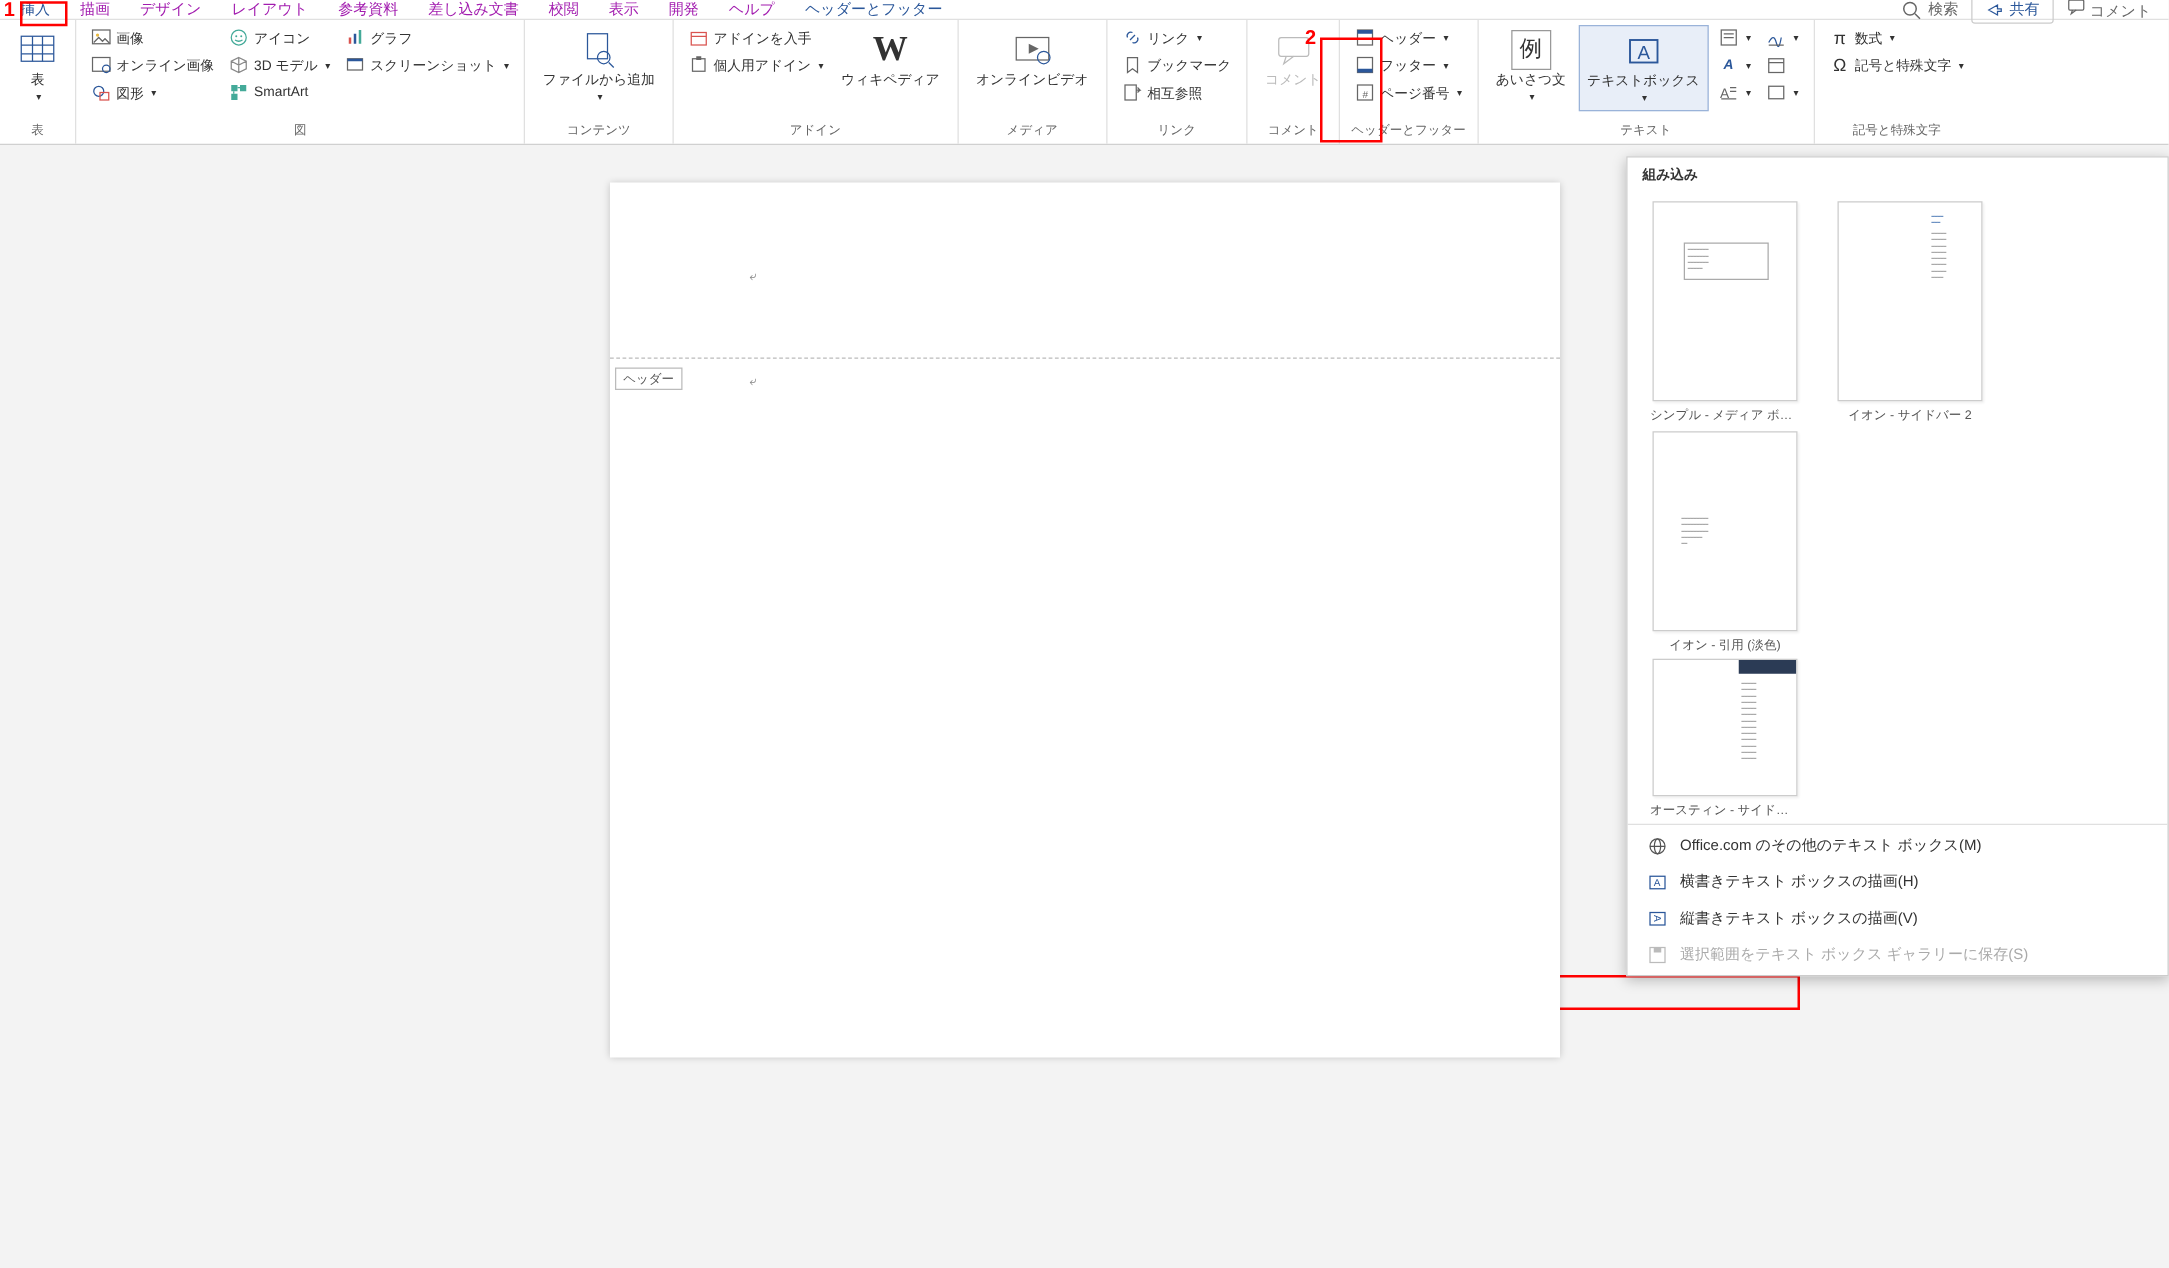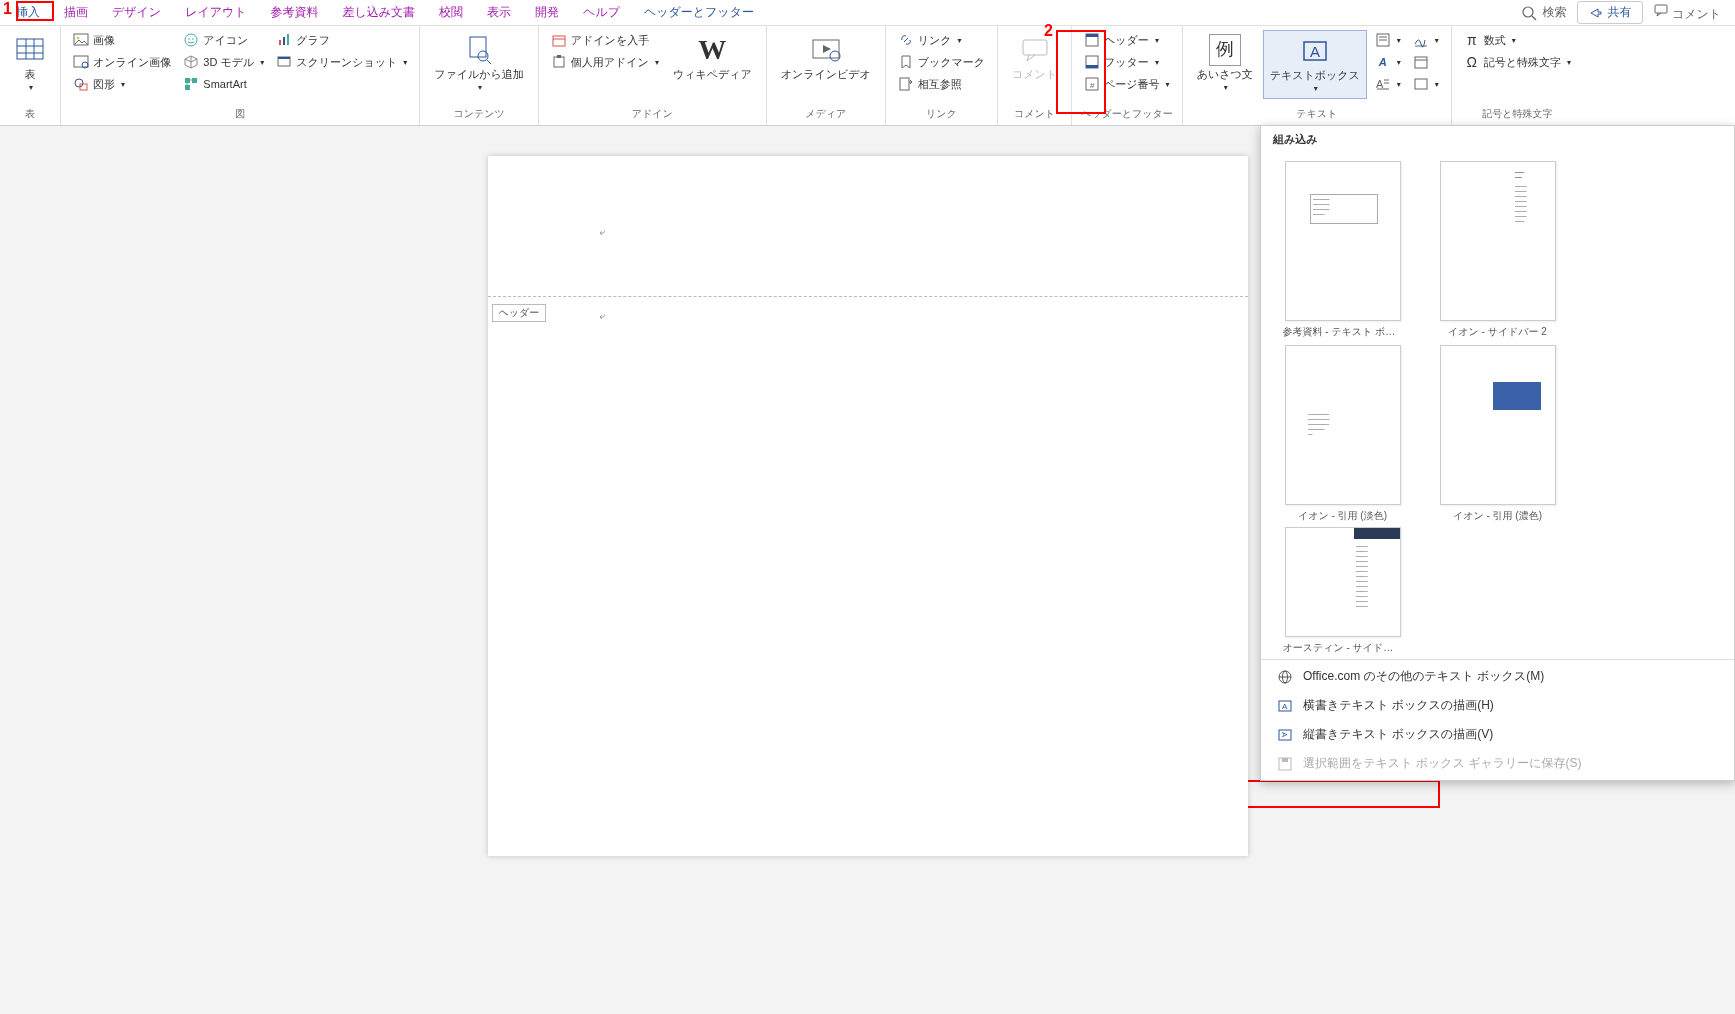--- a/index.html
+++ b/index.html
@@ -1,19 +1,19 @@
 <!DOCTYPE html>
 <html><head>
   <meta charset="utf-8">
   <style>
     * { margin: 0; padding: 0; box-sizing: border-box; font-family: "Yu Gothic UI", "Meiryo UI", sans-serif; }
     body { background: #f3f3f3; font-size: 12px; color: #333; }
     
     
-    .menu-bar { display: flex; align-items: center; padding: 2px 4px; background: #fff; border-bottom: 1px solid #e0e0e0; height: 26px; }
+    .menu-bar { display: flex; align-items: center; padding: 2px 4px; background: #fff; border-bottom: 1px solid #e0e0e0; height: 16px; }
     .menu-item { padding: 3px 12px; cursor: pointer; font-size: 12px; color: #a21caf; }
     .menu-item.active { color: #2b579a; }
     .menu-item.contextual { color: #2b579a; }
     .menu-spacer { flex: 1; }
     .search-box { display: flex; align-items: center; gap: 6px; color: #666; padding: 0 10px; }
     .share-btn { display: flex; align-items: center; gap: 4px; border: 1px solid #ccc; border-radius: 3px; padding: 2px 10px; font-size: 12px; color: #2b579a; }
     .comment-btn { padding: 2px 10px; color: #666; }
     
     .highlight-1 { position: absolute; top: 1px; left: 16px; width: 38px; height: 20px; border: 2px solid red; }
     .callout-1 { position: absolute; top: 0; left: 3px; color: red; font-weight: bold; font-size: 16px; }
@@ -38,21 +38,21 @@
     
     
     .doc-area { position: relative; padding: 30px 0; display: flex; justify-content: center; }
     .page { width: 760px; height: 700px; background: #fff; box-shadow: 0 0 6px rgba(0,0,0,0.2); position: relative; }
     .header-line { position: absolute; top: 140px; left: 0; right: 0; border-bottom: 1px dashed #bbb; }
     .header-tag { position: absolute; top: 148px; left: 4px; background: #fff; border: 1px solid #bbb; padding: 1px 6px; font-size: 10px; color: #555; }
     .cursor-mark { position: absolute; top: 70px; left: 112px; font-size: 10px; color: #888; }
     .cursor-mark2 { position: absolute; top: 154px; left: 112px; font-size: 10px; color: #888; }
     
     
-    .textbox-gallery { position: absolute; right: 0; top: 125px; width: 475px; background: #fff; border: 1px solid #ccc; box-shadow: 0 3px 10px rgba(0,0,0,0.25); z-index: 100; }
+    .textbox-gallery { position: absolute; right: 0; top: 125px; width: 434px; background: #fff; border: 1px solid #ccc; box-shadow: 0 3px 10px rgba(0,0,0,0.25); z-index: 100; }
     .gallery-title { padding: 6px 12px; font-size: 11px; font-weight: bold; color: #333; }
     .gallery-grid { display: grid; grid-template-columns: repeat(3, 1fr); gap: 18px 28px; padding: 8px 18px 6px; }
     .gallery-item { display: flex; flex-direction: column; align-items: center; gap: 4px; cursor: pointer; }
     .gallery-thumb { width: 116px; height: 160px; border: 1px solid #ccc; background: #fff; position: relative; box-shadow: 1px 1px 2px rgba(0,0,0,0.07); }
     .gallery-caption { font-size: 10px; color: #555; text-align: center; white-space: nowrap; overflow: hidden; text-overflow: ellipsis; width: 120px; }
     .gallery-grid.second-row { padding-top: 0; padding-bottom: 4px; }
     .gallery-row3 .gallery-thumb { height: 110px; overflow: hidden; }
     .gallery-footer { border-top: 1px solid #e0e0e0; padding: 2px 0; }
     .gallery-footer-item { display: flex; align-items: center; gap: 10px; padding: 6px 16px; font-size: 12px; cursor: pointer; }
     .gallery-footer-item.disabled { color: #aaa; }
@@ -488,45 +488,39 @@
 <div class="textbox-gallery">
   <div class="gallery-title">組み込み</div>
 
   <div class="gallery-grid">
     <div class="gallery-item">
       <div class="gallery-thumb">
           <div class="thumb-center-box">
             <div class="thumb-lines" style="top:2px;left:2px;right:2px;">━━━━━━━<br>━━━━━━━<br>━━━━━━━<br>━━━━━</div>
           </div>
         </div>
-      <div class="gallery-caption">参考資料 - テキスト ボッ…</div>
+      <div class="gallery-caption">シンプル - メディア ボッ…</div>
     </div>
     <div class="gallery-item">
       <div class="gallery-thumb">
           <div class="thumb-right-col2">
             <div class="thumb-lines" style="position:static;color:#36a;">━━━━<br>━━━</div>
             <div class="thumb-lines" style="position:static;margin-top:4px;">━━━━━<br>━━━━━<br>━━━━━<br>━━━━━<br>━━━━━<br>━━━━━<br>━━━━━<br>━━━━</div>
           </div>
         </div>
       <div class="gallery-caption">イオン - サイドバー 2</div>
     </div>
   </div>
 
   <div class="gallery-grid second-row">
     <div class="gallery-item">
       <div class="gallery-thumb">
           <div class="thumb-lines" style="top:66px;left:22px;width:72px;">━━━━━━━━━<br>━━━━━━━━━<br>━━━━━━━━━<br>━━━━━━━<br>━━</div>
         </div>
       <div class="gallery-caption">イオン - 引用 (淡色)</div>
-    </div>
-    <div class="gallery-item">
-      <div class="gallery-thumb">
-          <div class="thumb-blue-block"></div>
-        </div>
-      <div class="gallery-caption">イオン - 引用 (濃色)</div>
     </div>
   </div>
 
   <div class="gallery-grid second-row gallery-row3">
     <div class="gallery-item">
       <div class="gallery-thumb">
           <div class="thumb-dark-top"></div>
           <div class="thumb-lines" style="top:16px;left:70px;width:40px;">━━━━━<br>━━━━━<br>━━━━━<br>━━━━━<br>━━━━━<br>━━━━━<br>━━━━━<br>━━━━━<br>━━━━━<br>━━━━━<br>━━━━━<br>━━━━━<br>━━━━━</div>
         </div>
       <div class="gallery-caption">オースティン - サイドバー</div>

